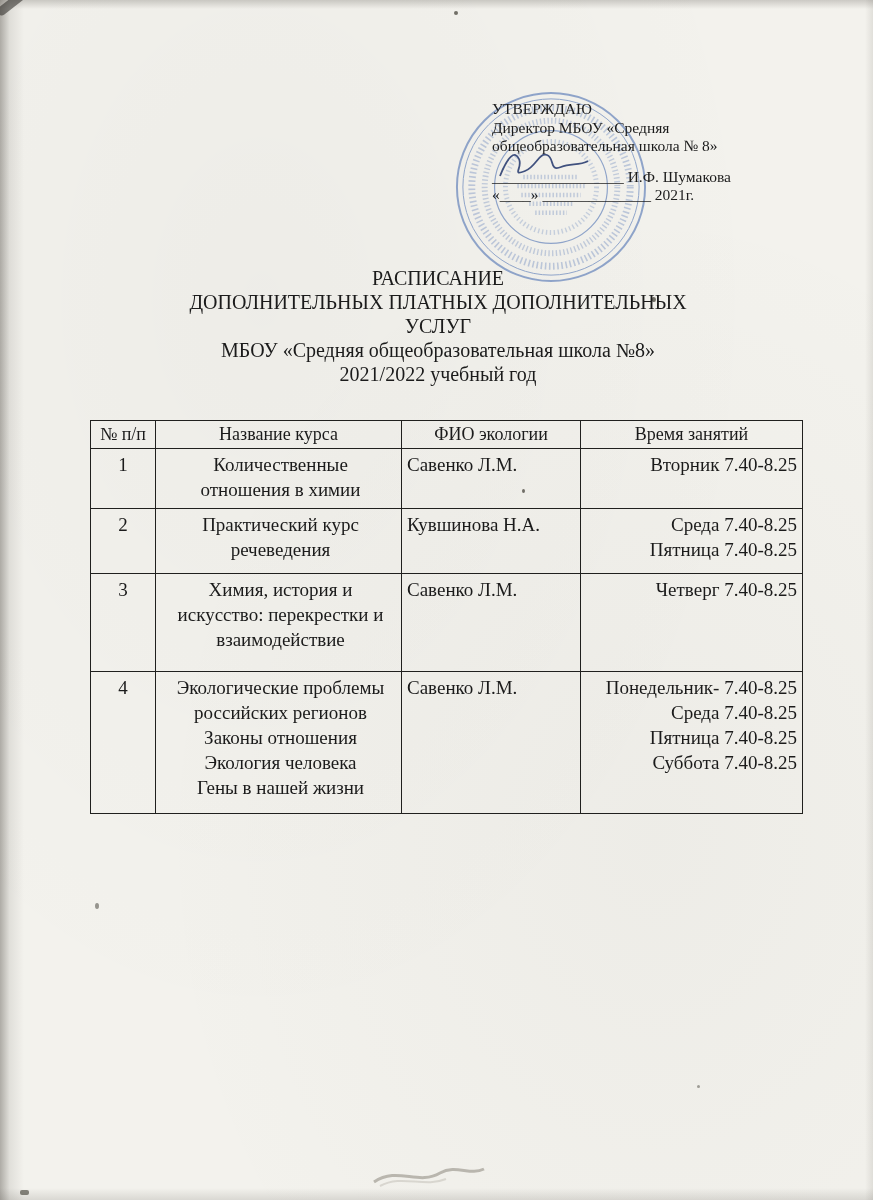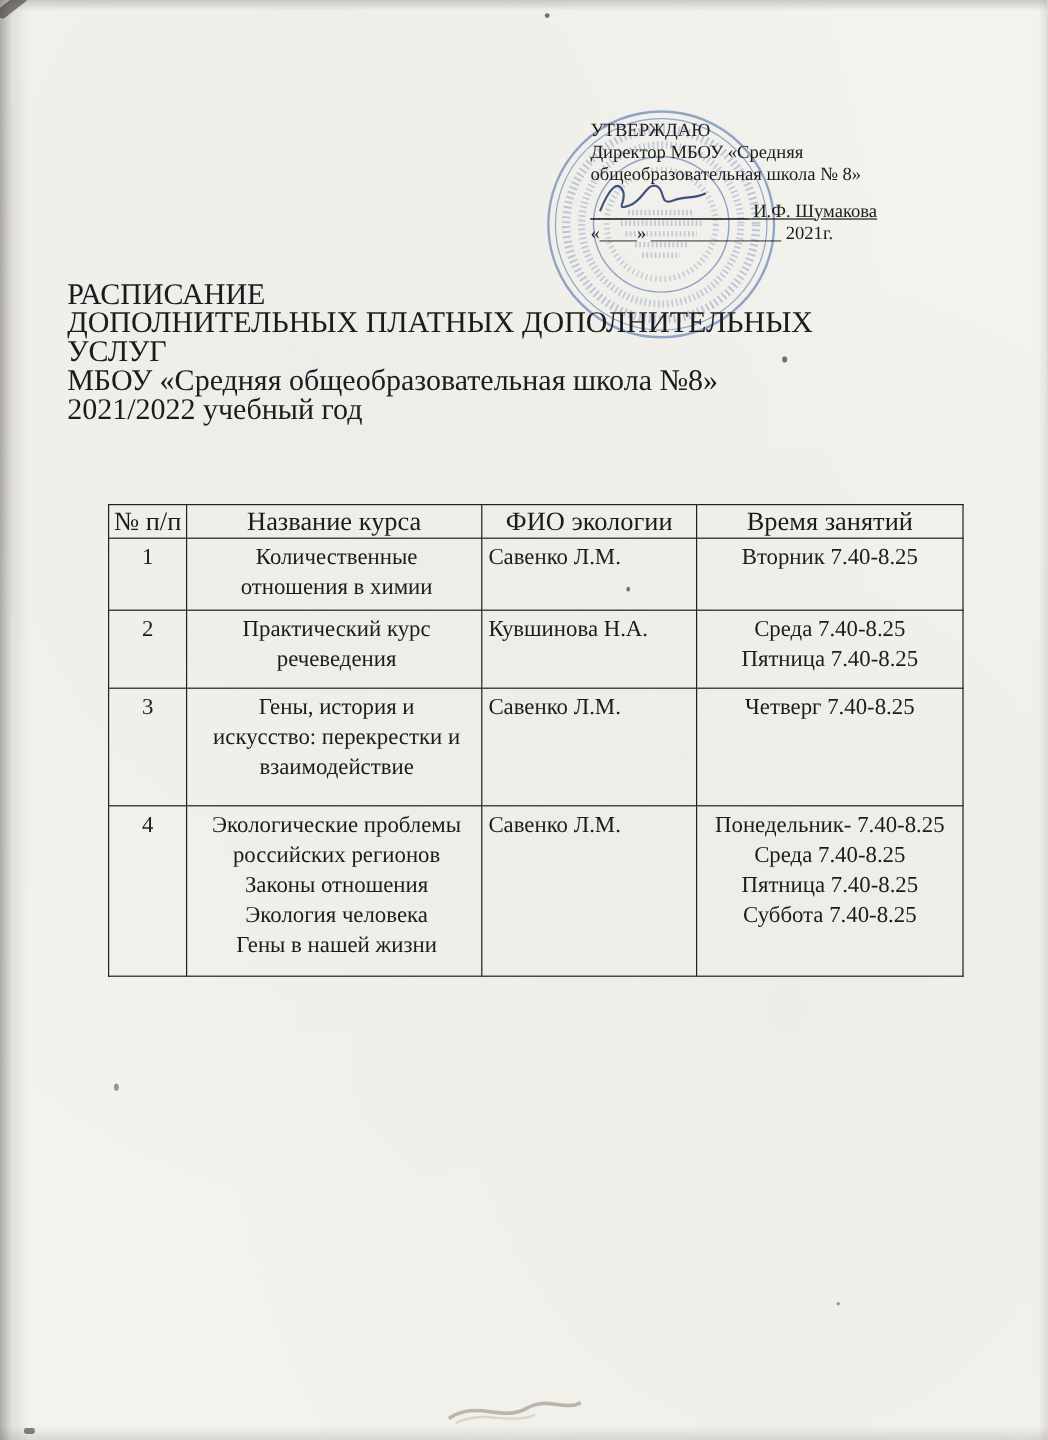--- a/index.html
+++ b/index.html
@@ -26,48 +26,48 @@
                  background:linear-gradient(270deg, rgba(62,57,50,0.10), rgba(0,0,0,0)); }
   .corner-mark { position:absolute; left:-6px; top:-4px; width:42px; height:9px;
                  background:rgba(40,38,34,0.55); transform:rotate(-38deg); border-radius:4px; }
   .speck { position:absolute; background:#3a382f; border-radius:50%; opacity:.7; }
 
   
   .approval {
     position:absolute; left:492px; top:100px; width:350px;
     font-size:15.5px; line-height:18.5px; z-index:3;
   }
-  .approval .gap { margin-top:12px;text-decoration:underline; }
+  .approval .gap { margin-top:12px; }
 
   .stamp-svg { position:absolute; left:452px; top:88px; width:198px; height:198px;
                opacity:.55; filter:blur(.5px); z-index:2; }
   .signature-svg { position:absolute; left:494px; top:144px; width:100px; height:42px; z-index:4; }
 
   
   .doc-title {
-    position:absolute; left:56px; top:234px; width:764px;
-    font-size:25px; line-height:24px; z-index:3;
+    position:absolute; left:56px; top:266px; width:764px;
+    text-align:center; font-size:20px; line-height:24px; z-index:3;
   }
 
   
   table.schedule {
     position:absolute; left:90px; top:420px; width:712px;
     border-collapse:collapse; table-layout:fixed;
     font-size:19px; z-index:3;
   }
   .schedule th, .schedule td { border:1.6px solid #20201e; }
   .schedule thead th {
-    height:27px; font-weight:normal; font-size:22px;
+    height:27px; font-weight:normal; font-size:18px;
     text-align:center; vertical-align:middle; padding:0 2px;
   }
   .schedule tbody td { vertical-align:top; padding:3px 5px; line-height:25px; }
   .num-cell     { text-align:center; }
   .course-cell  { text-align:center; padding-left:9px !important; white-space:pre-line; }
   .teacher-cell { text-align:left; }
-  .time-cell    { text-align:center; white-space:pre-line; }
+  .time-cell    { text-align:right; white-space:pre-line; }
 
   .pencil-svg { position:absolute; left:366px; top:1158px; width:126px; height:34px; opacity:.55; z-index:2; }
 </style>
 </head>
 <body>
 
 <div class="page">
 
   <div class="edge-left"></div>
   <div class="edge-top"></div>
@@ -139,21 +139,21 @@
       <tr style="height:65px">
         <td class="num-cell">2</td>
         <td class="course-cell">Практический курс
 речеведения</td>
         <td class="teacher-cell">Кувшинова Н.А.</td>
         <td class="time-cell">Среда 7.40-8.25
 Пятница 7.40-8.25</td>
       </tr>
       <tr style="height:98px">
         <td class="num-cell">3</td>
-        <td class="course-cell">Гены, история и
+        <td class="course-cell">Химия, история и
 искусство: перекрестки и
 взаимодействие</td>
         <td class="teacher-cell">Савенко Л.М.</td>
         <td class="time-cell">Четверг 7.40-8.25</td>
       </tr>
       <tr style="height:142px">
         <td class="num-cell">4</td>
         <td class="course-cell">Экологические проблемы
 российских регионов
 Законы отношения

